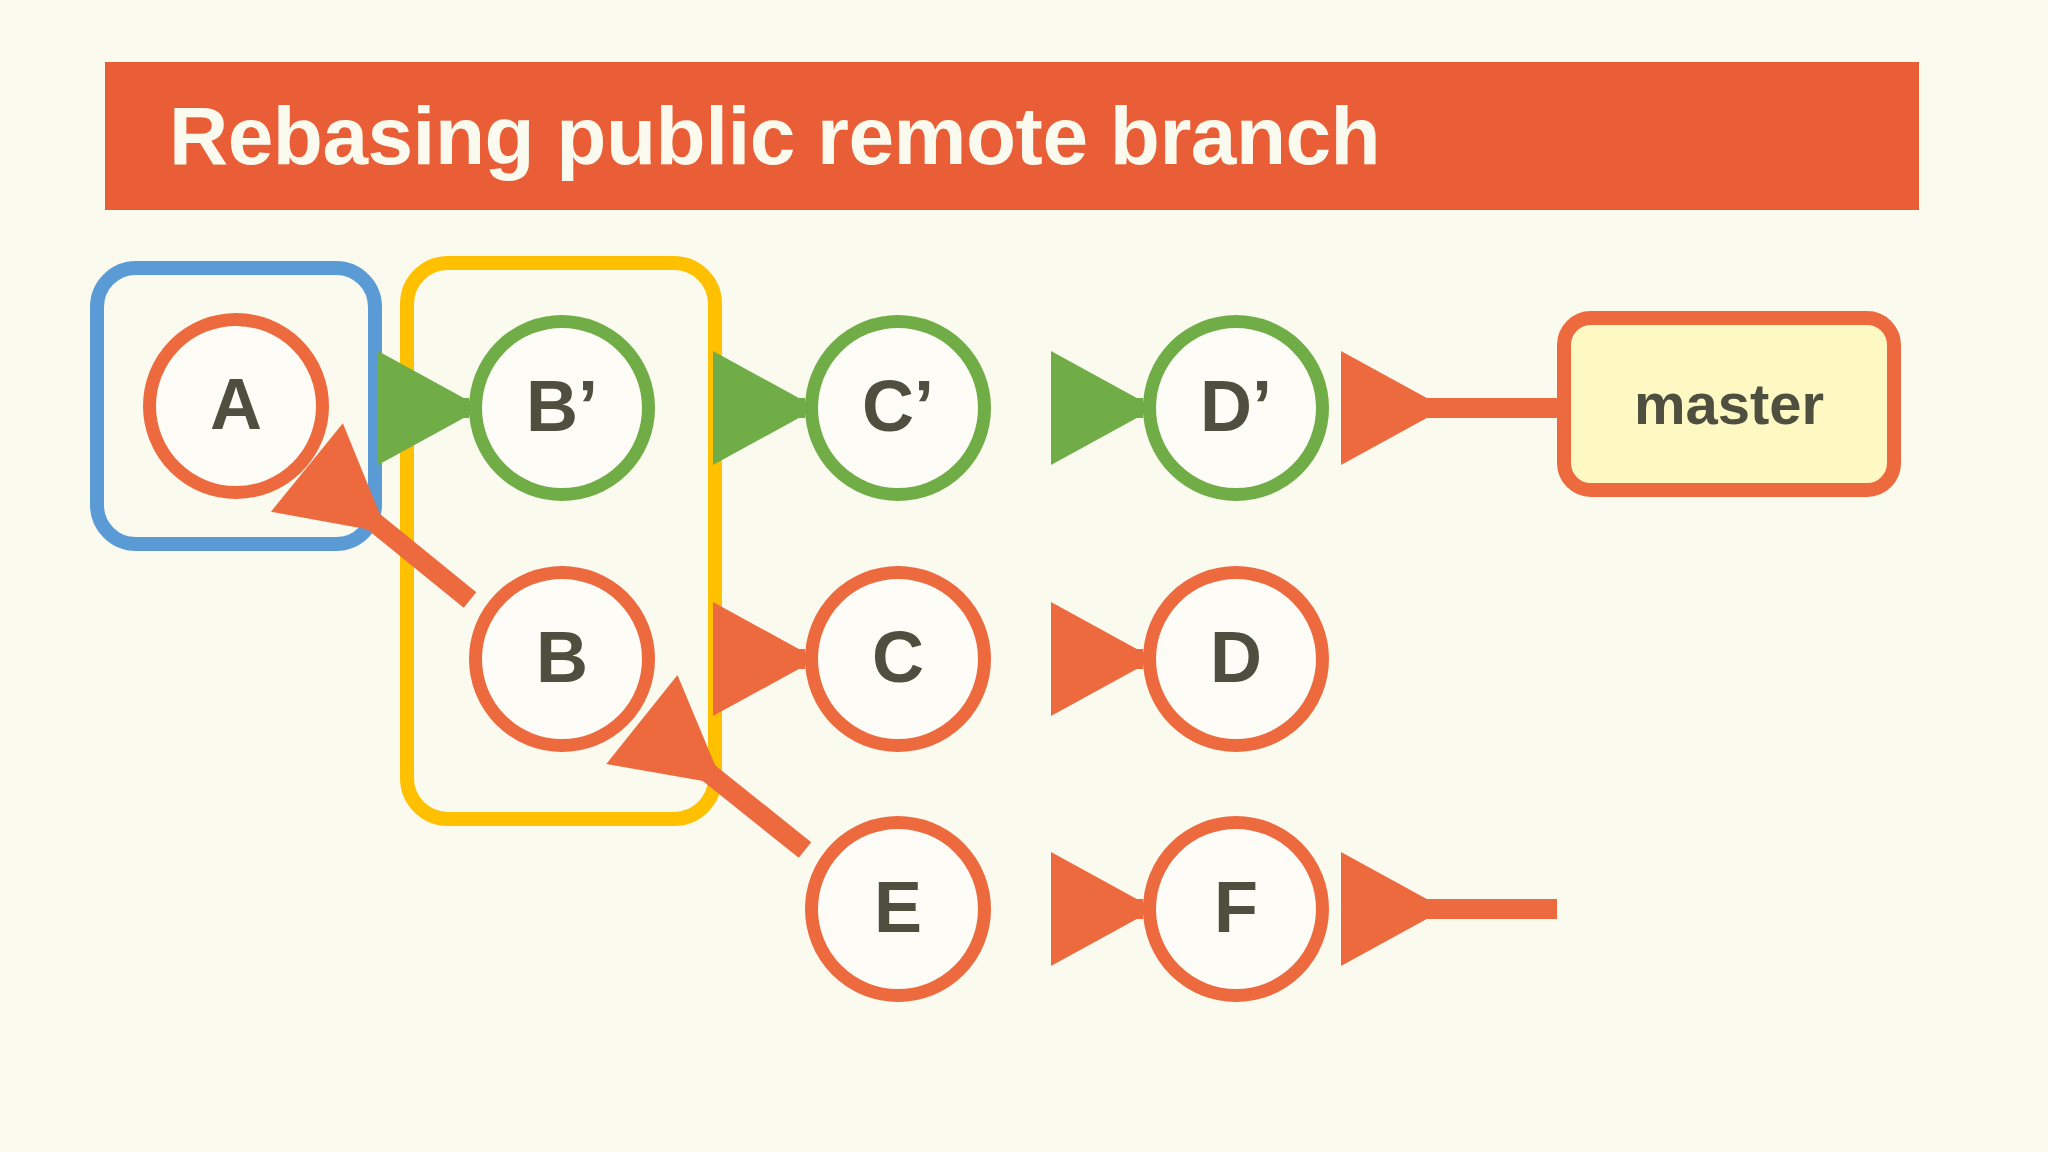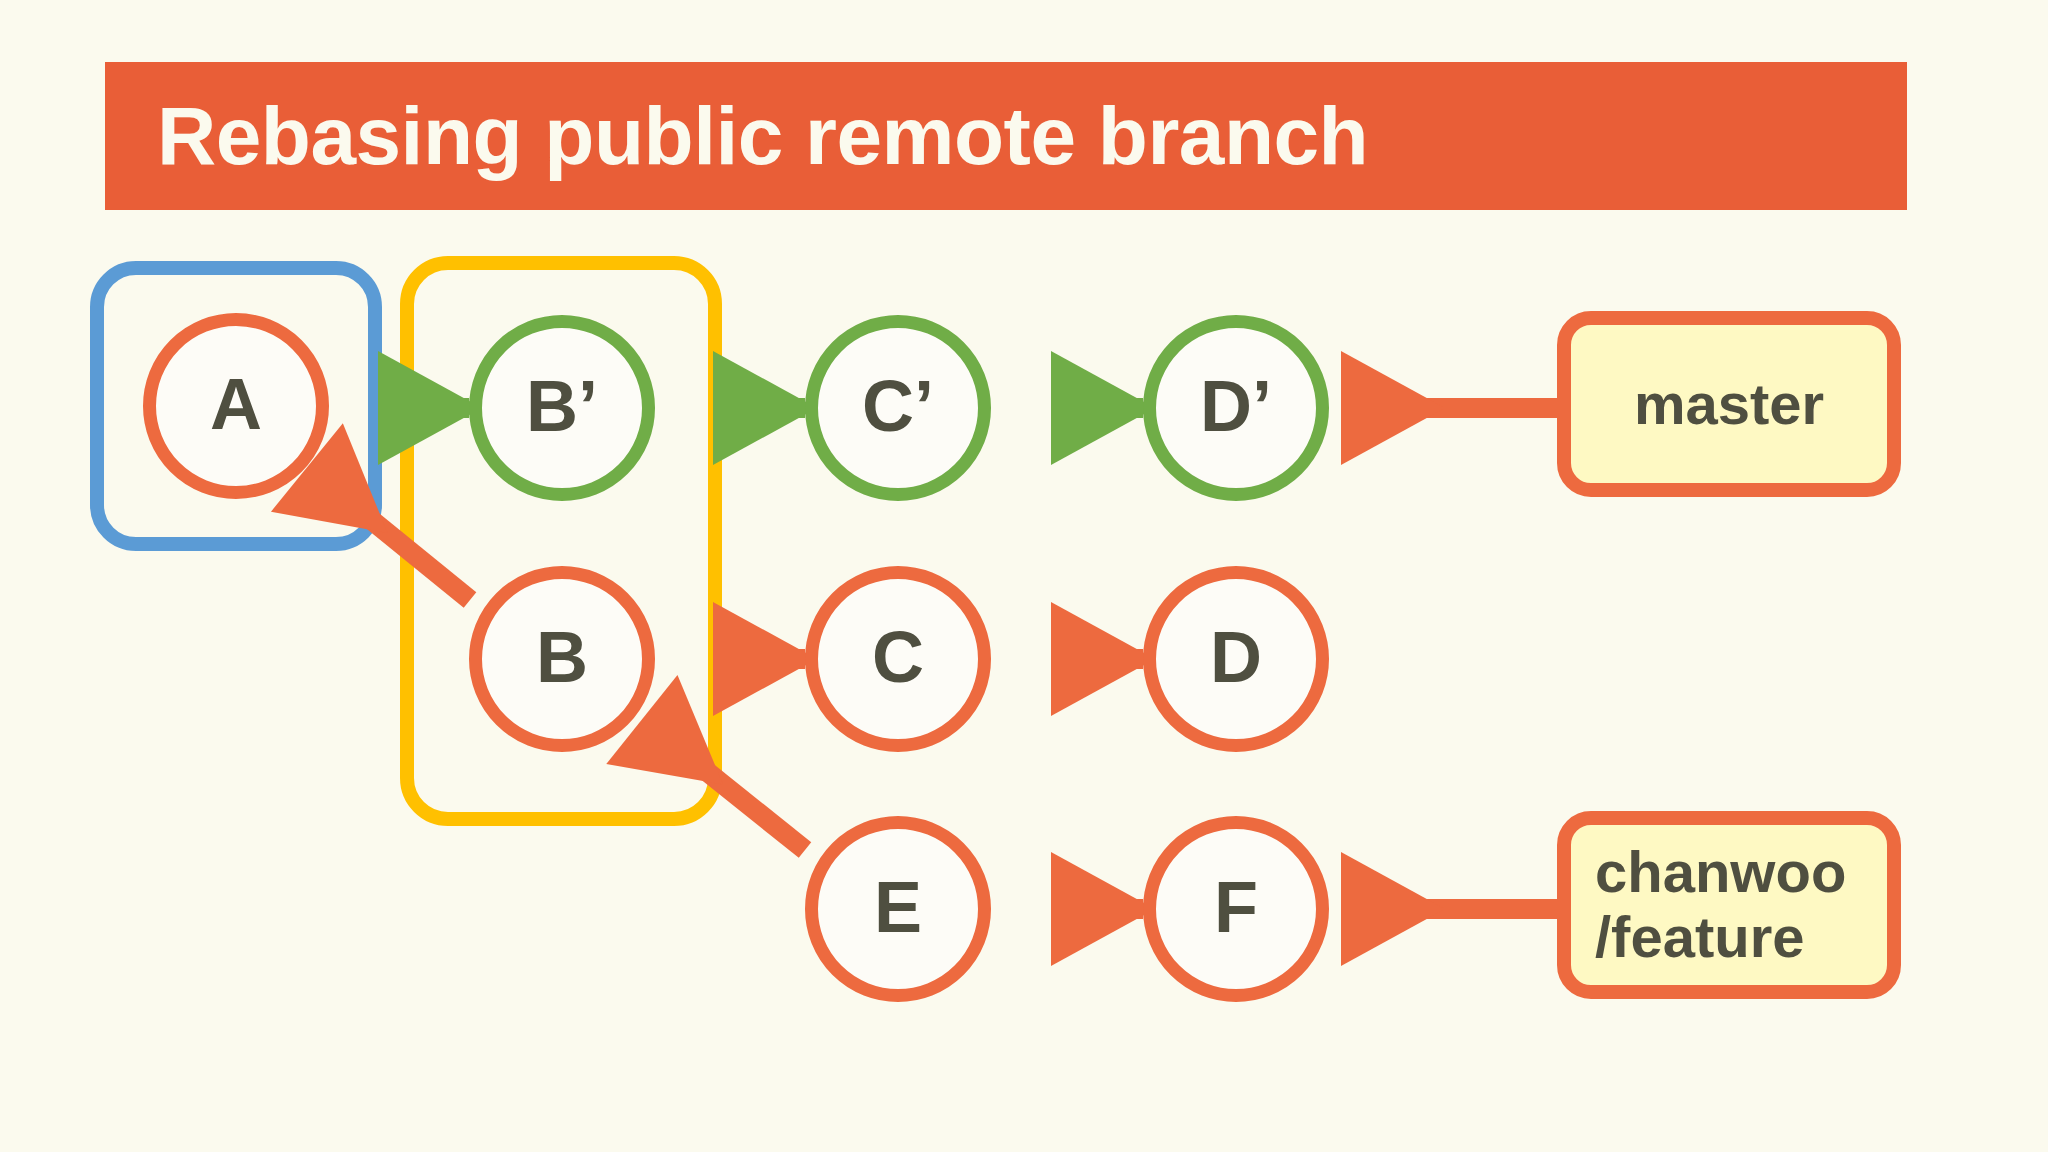--- a/index.html
+++ b/index.html
@@ -28,20 +28,21 @@
   
   .title-banner {
     position: absolute;
     left: 105px;
     top: 62px;
     width: 1802px;
     height: 148px;
     background: #E95E37;
     display: flex;
     align-items: center;
+    padding-left: 12px;
   }
   .title-text {
     color: #FBFAEE;
     font-size: 82px;
     font-weight: bold;
     letter-spacing: -0.5px;
     padding-left: 52px;
     line-height: 1;
     white-space: nowrap;
   }
@@ -192,20 +193,14 @@
       <span>E</span>
     </div>
   <div class="node orange" style="left:1143px; top:816px;">
       <span>F</span>
     </div>
 
   <div class="branch-label branch-master">
     <span>master</span>
   </div>
 
-  <div class="branch-label branch-feature">
-    <span class="lines">
-      <span>chanwoo</span>
-      <span>/feature</span>
-    </span>
-  </div>
 
 </div>
 
 </body></html>

